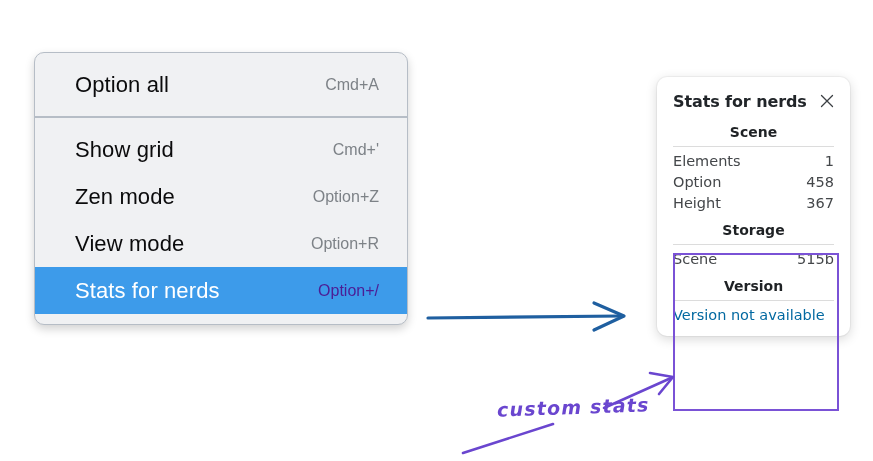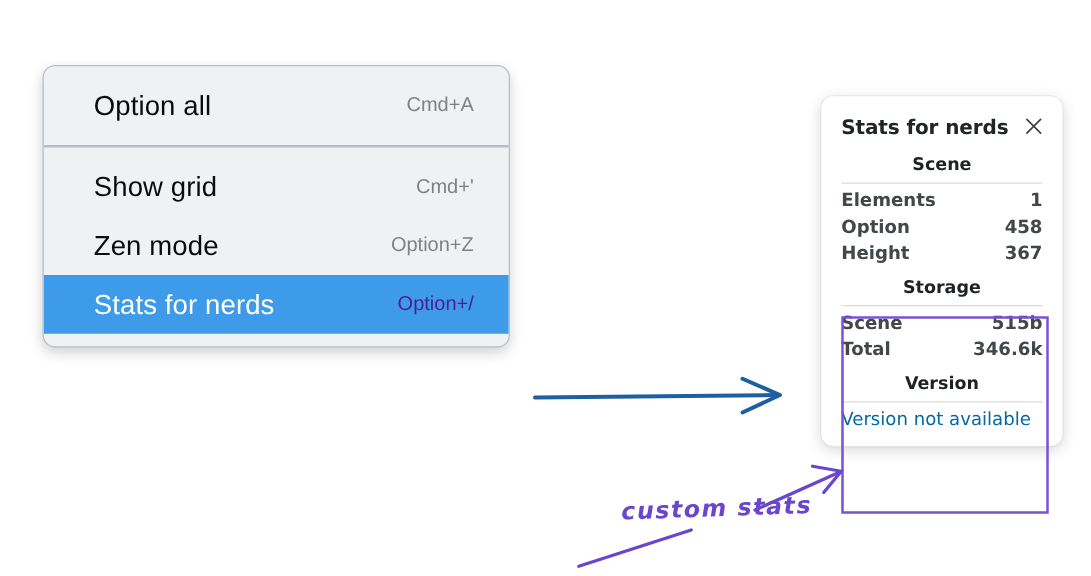--- a/index.html
+++ b/index.html
@@ -122,21 +122,20 @@
     background: #dcdcdc;
     margin: 0 0 3px 0;
   }
   .sp-row {
     display: flex;
     justify-content: space-between;
     align-items: flex-end;
     font-size: 14.5px;
     color: #44474a;
     padding: 2.5px 0;
-    font-weight: bold;
   }
   .sp-row .sp-key { color: #44474a; }
   .sp-row .sp-val { color: #44474a; }
   .sp-single {
     font-size: 14.5px;
     color: #0369a1;
     padding: 3px 0 1px 0;
   }
 
   
@@ -189,20 +188,24 @@
 
   <div class="menu-group group-bottom">
     <div class="menu-item">
       <span class="mi-label">Show grid</span>
       <span class="mi-shortcut">Cmd+'</span>
     </div>
     <div class="menu-item">
       <span class="mi-label">Zen mode</span>
       <span class="mi-shortcut">Option+Z</span>
     </div>
+    <div class="menu-item">
+      <span class="mi-label">View mode</span>
+      <span class="mi-shortcut">Option+R</span>
+    </div>
     <div class="menu-item selected">
       <span class="mi-label">Stats for nerds</span>
       <span class="mi-shortcut">Option+/</span>
     </div>
   </div>
 </div>
 
 <div id="stats-panel">
 
   <div class="sp-title-row">
@@ -230,24 +233,20 @@
       <span class="sp-key">Height</span>
       <span class="sp-val">367</span>
     </div>
 
     <div class="sp-section-head">Storage</div>
     <div class="sp-rule"></div>
     <div class="sp-row">
       <span class="sp-key">Scene</span>
       <span class="sp-val">515b</span>
     </div>
-    <div class="sp-row">
-      <span class="sp-key">Total</span>
-      <span class="sp-val">346.6k</span>
-    </div>
 
     <div class="sp-section-head">Version</div>
     <div class="sp-rule"></div>
     <div class="sp-single">Version not available</div>
 
   </div>
 </div>
 
 <div id="custom-stats-box"></div>
 

